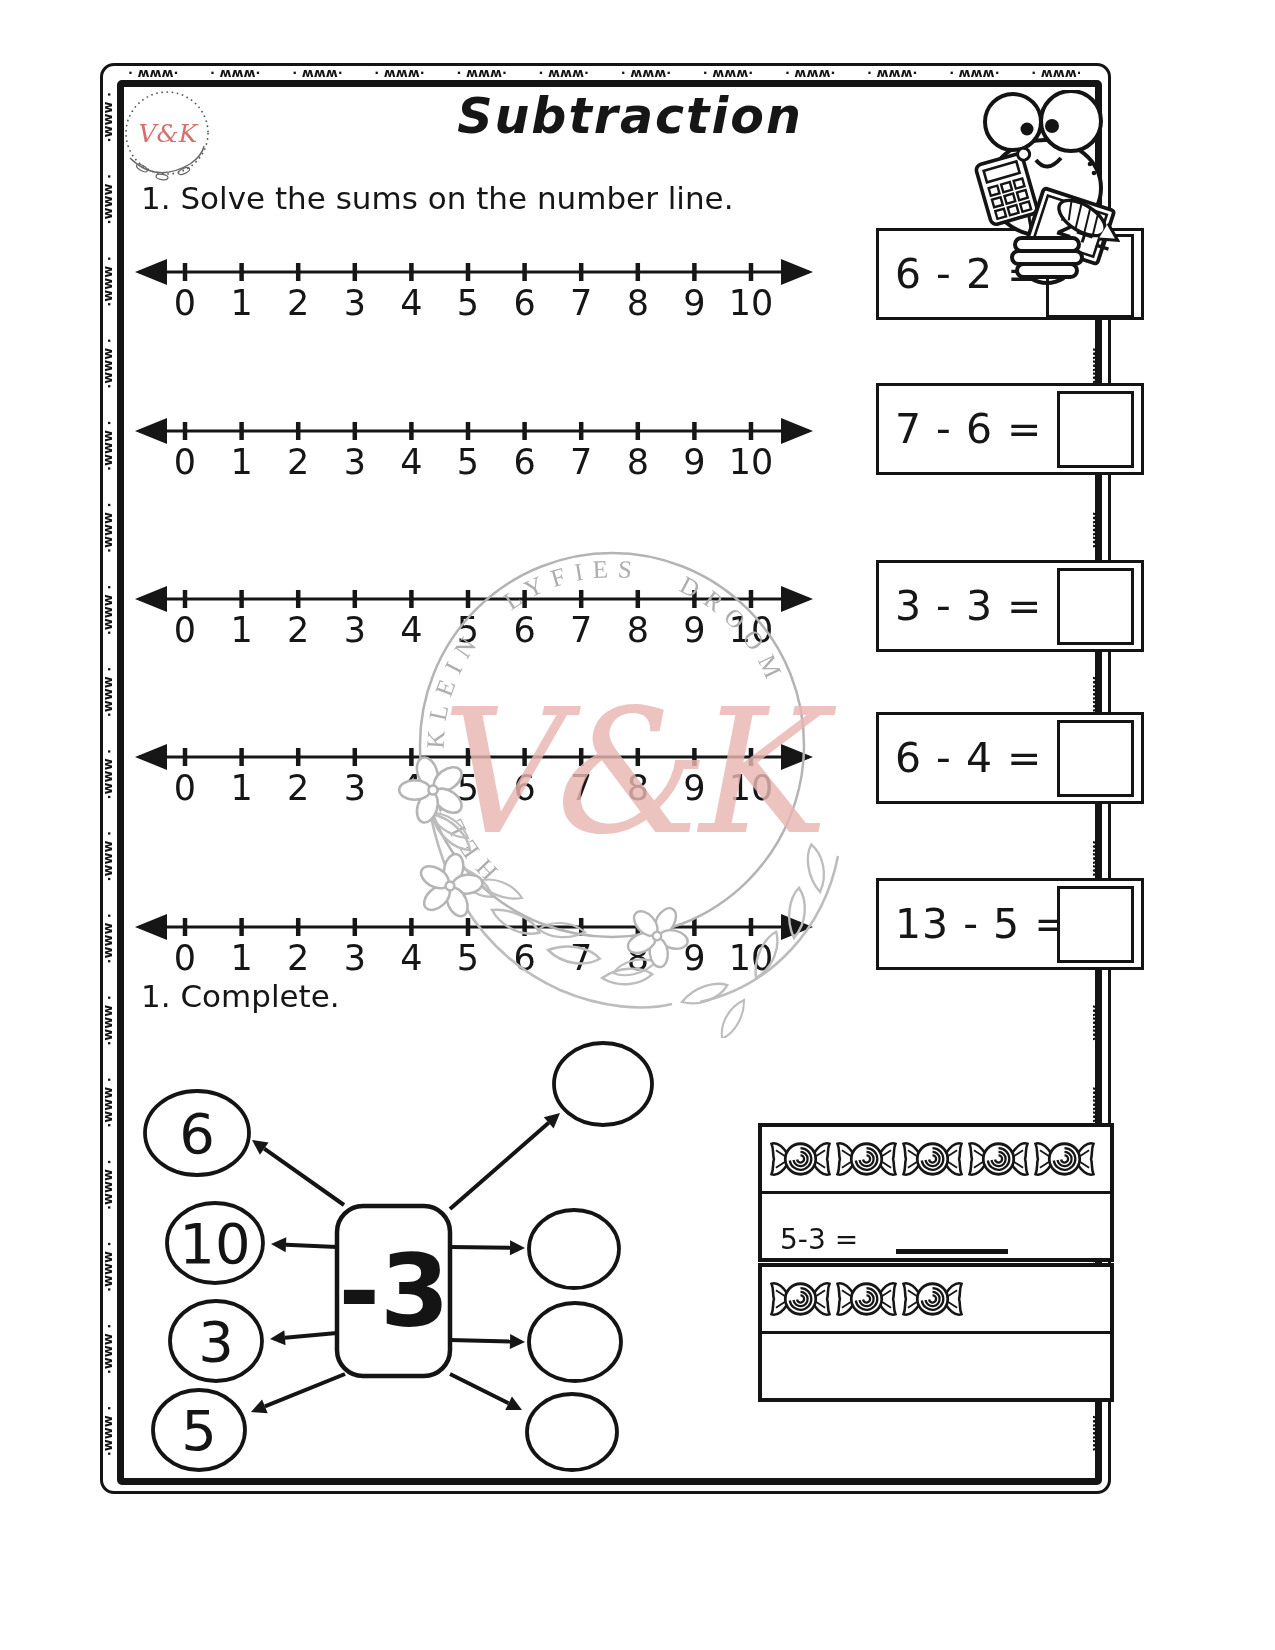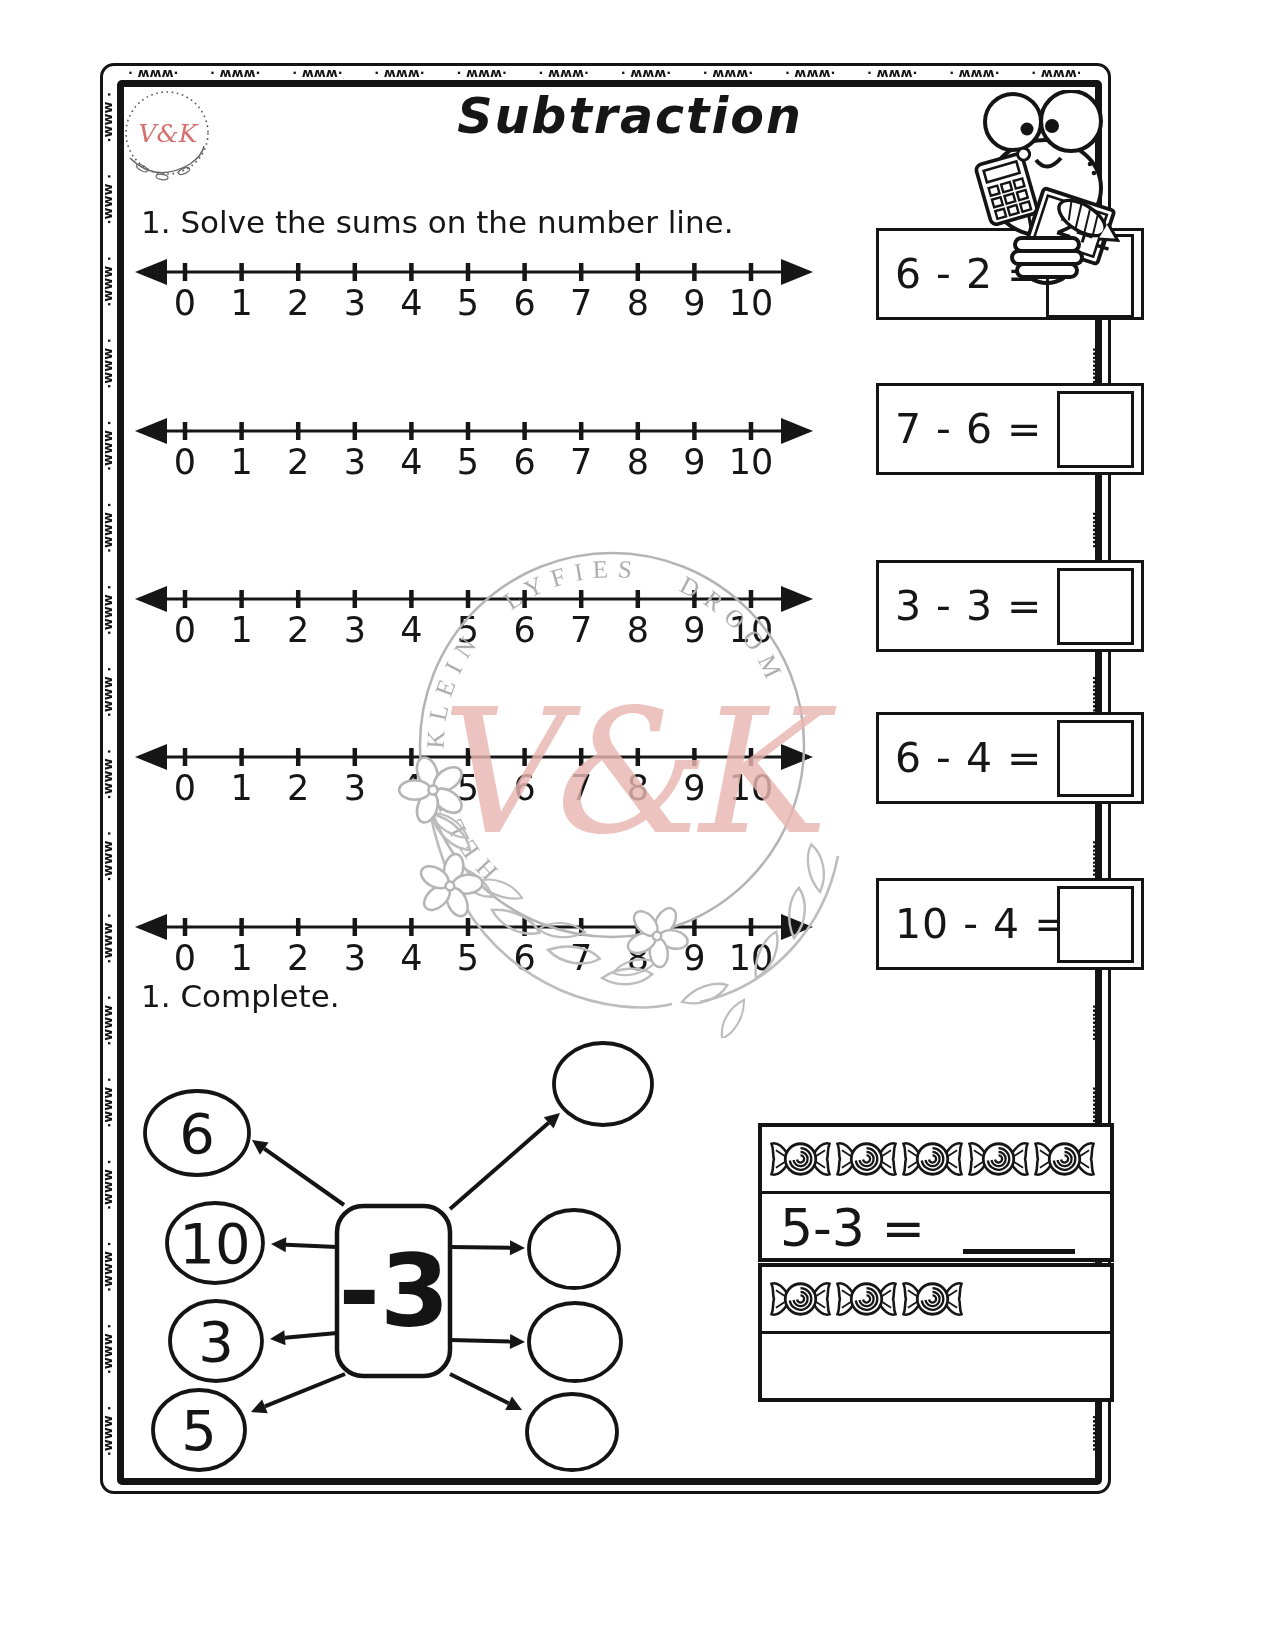--- a/index.html
+++ b/index.html
@@ -14,38 +14,38 @@
   .bp{position:absolute;color:#141414;font-size:13px;font-weight:bold;letter-spacing:0px;
       white-space:nowrap;overflow:hidden;line-height:15px;}
   .bp-top{left:128px;top:65px;width:952px;height:15px;}
   .bp-bottom{left:128px;top:1473px;width:952px;height:15px;}
   .bp-left{left:102px;top:92px;width:15px;height:1372px;writing-mode:vertical-rl;}
   .bp-right{left:1090px;top:92px;width:15px;height:1372px;writing-mode:vertical-rl;}
   
   .title{position:absolute;left:300px;top:88px;width:660px;text-align:center;
          font-size:49px;font-weight:bold;letter-spacing:2px;font-style:italic;}
   .heading{position:absolute;left:141px;font-size:31px;}
-  .h1{top:180px;margin-top:24px;} .h2{top:978px;}
+  .h1{top:180px;} .h2{top:978px;}
   
   .numberline{position:absolute;left:133px;width:682px;height:64px;overflow:visible;}
   .numberline text{font-family:"DejaVu Sans",sans-serif;}
   
   .eqbox{position:absolute;left:876px;width:262px;height:86px;border:3.5px solid #141414;background:#fff;}
   .expr{position:absolute;left:16px;top:50%;transform:translateY(-50%);
         font-size:41px;letter-spacing:1px;white-space:nowrap;}
   .answer{position:absolute;right:7px;top:5px;width:71px;height:71px;border:3.5px solid #141414;background:#fff;}
   
   .wm,.spider,.bulb,.logo{position:absolute;pointer-events:none;}
   
   .candybox{position:absolute;left:758px;width:348px;height:131px;border:4px solid #141414;background:#fff;}
   .candy-row{height:64px;border-bottom:3.5px solid #141414;display:flex;align-items:center;
              padding-left:8px;gap:5px;overflow:hidden;}
   .candy{width:61px;height:44px;flex:0 0 auto;}
   .candy-eq{height:60px;display:flex;align-items:flex-end;padding-left:18px;padding-bottom:6px;
-            font-size:52px;line-height:1;}
+            font-size:28px;line-height:1;}
   .candy-blank{display:inline-block;width:112px;height:38px;border-bottom:5px solid #141414;margin-left:38px;}
 </style>
 </head>
 <body>
 
 <div class="page">
 
   <svg width="0" height="0" style="position:absolute" aria-hidden="true">
     <defs>
       <g id="candy-sym" stroke="#161616" fill="#fff">
@@ -258,21 +258,21 @@
   </div>
   <div class="eqbox" style="top:560px">
     <span class="expr">3 - 3 =</span>
     <span class="answer"></span>
   </div>
   <div class="eqbox" style="top:712px">
     <span class="expr">6 - 4 =</span>
     <span class="answer"></span>
   </div>
   <div class="eqbox" style="top:878px">
-    <span class="expr">10 - 4 =</span>
+    <span class="expr">13 - 5 =</span>
     <span class="answer"></span>
   </div>
 
   <div class="heading h2">1. Complete.</div>
 
   <svg class="spider" style="left:130px;top:1032px;width:575px;height:450px;pointer-events:auto" viewBox="130 1032 575 450">
     <g stroke="#141414" stroke-width="4" fill="none">
       <line class="arrow" x1="344" y1="1205" x2="264.25082645528767" y2="1148.655475212975"></line>
       <line class="arrow" x1="337" y1="1247" x2="285.9845281031545" y2="1244.6811149137798"></line>
       <line class="arrow" x1="337" y1="1333" x2="284.94021233956806" y2="1337.6620705367552"></line>

